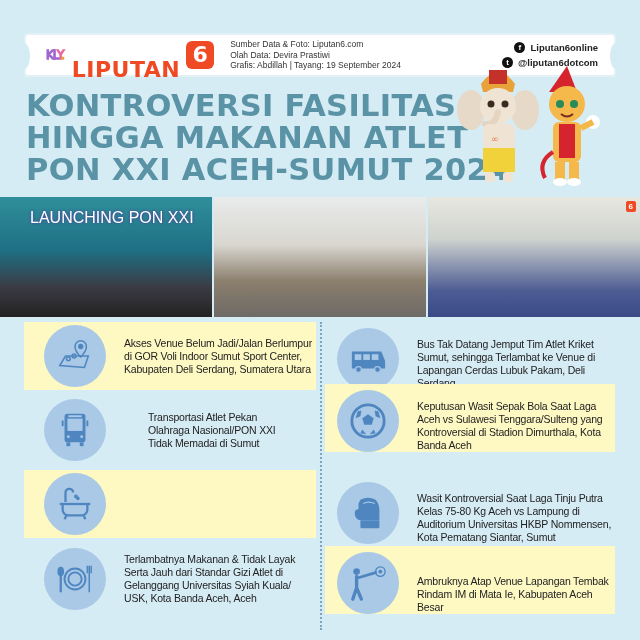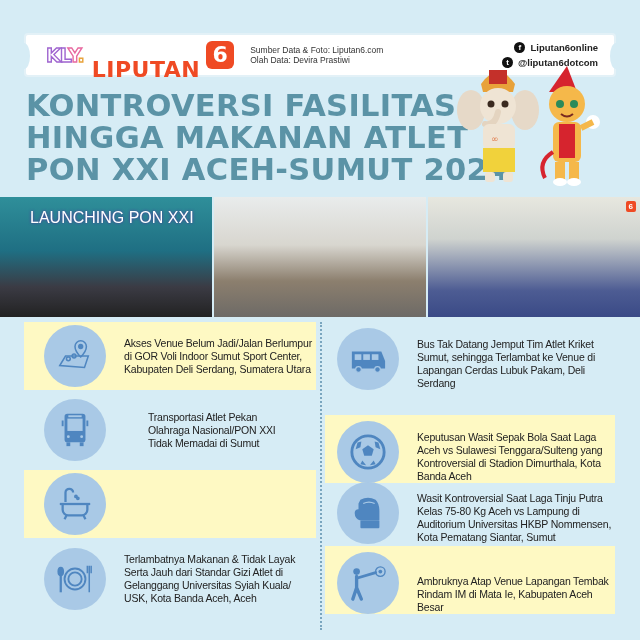--- a/index.html
+++ b/index.html
@@ -12,21 +12,21 @@
     display: flex; align-items: center;
   }
   .header-box::before, .header-box::after {
     content: ""; position: absolute; top: 8px; width: 12px; height: 26px;
     background: #d6ecf5; border-radius: 50%;
   }
   .header-box::before { left: -8px; }
   .header-box::after { right: -8px; }
 
   .logo { display: flex; align-items: center; margin-left: 20px; }
-  .kly { font-weight: bold; font-size: 19px; letter-spacing: -1px; color: transparent;
+  .kly { font-weight: normal; font-size: 12px; letter-spacing: -1px; color: transparent;
     -webkit-text-stroke: 1.4px #a066d0; font-family: "DejaVu Sans", sans-serif; }
   .kly .y { -webkit-text-stroke-color: #e86aa0; }
   .kly .dot { -webkit-text-stroke-color: #e8a33c; }
   .liputan { font-weight: bold; font-size: 22px; color: #ef4a24; margin-left: 8px; letter-spacing: 0.5px; font-family: "DejaVu Sans", sans-serif; margin-top: 28px; }
   .six { display: inline-block; width: 28px; height: 28px; background: #ef4a24; color: #fff;
     font-weight: bold; font-size: 22px; border-radius: 6px; text-align: center; line-height: 28px; margin-left: 6px;
     font-family: "DejaVu Sans", sans-serif; }
 
   .credits { margin-left: 16px; font-size: 8.5px; line-height: 10.5px; color: #333; }
   .social { position: absolute; right: 16px; top: 5px; font-size: 9.5px; font-weight: bold; color: #222; line-height: 15px; }
@@ -65,20 +65,21 @@
 
 <div class="header-box">
   <div class="logo">
     <span class="kly">KL<span class="y">Y</span><span class="dot">.</span></span>
     <span class="liputan">LIPUTAN</span>
     <span class="six">6</span>
   </div>
   <div class="credits">
     <div>Sumber Data &amp; Foto: Liputan6.com</div>
     <div>Olah Data: Devira Prastiwi</div>
+    <div>Grafis: Abdillah | Tayang: 19 September 2024</div>
   </div>
   <div class="social">
     <div class="row">
       <span class="soc-ic">f</span>
       <span>Liputan6online</span>
     </div>
     <div class="row">
       <span class="soc-ic">t</span>
       <span>@liputan6dotcom</span>
     </div>
@@ -200,21 +201,21 @@
         <rect x="6" y="15" width="7" height="6" fill="#a9c9e6"></rect>
         <rect x="15" y="15" width="7" height="6" fill="#a9c9e6"></rect>
         <rect x="24" y="15" width="7" height="6" fill="#a9c9e6"></rect>
         <circle cx="10" cy="31" r="3" fill="#4f86c0" stroke="#a9c9e6" stroke-width="1.2"></circle>
         <circle cx="30" cy="31" r="3" fill="#4f86c0" stroke="#a9c9e6" stroke-width="1.2"></circle>
       </svg>
   </div>
   <div class="card-text">Bus Tak Datang Jemput Tim Atlet Kriket Sumut, sehingga Terlambat ke Venue di Lapangan Cerdas Lubuk Pakam, Deli Serdang</div>
 </div>
 
-<div class="card right hl" style="top:415px;">
+<div class="card right hl" style="top:384px;">
   <div class="circle">
     <svg viewBox="0 0 40 40">
         <circle cx="20" cy="20" r="17" fill="none" stroke="#4f86c0" stroke-width="3"></circle>
         <polygon points="20,13 26,17 24,24 16,24 14,17" fill="#4f86c0"></polygon>
         <polygon points="9,10 13,9 12,15 7,17" fill="#4f86c0"></polygon>
         <polygon points="31,10 27,9 28,15 33,17" fill="#4f86c0"></polygon>
         <polygon points="14,29 18,34 12,33" fill="#4f86c0"></polygon>
         <polygon points="26,29 22,34 28,33" fill="#4f86c0"></polygon>
       </svg>
   </div>

